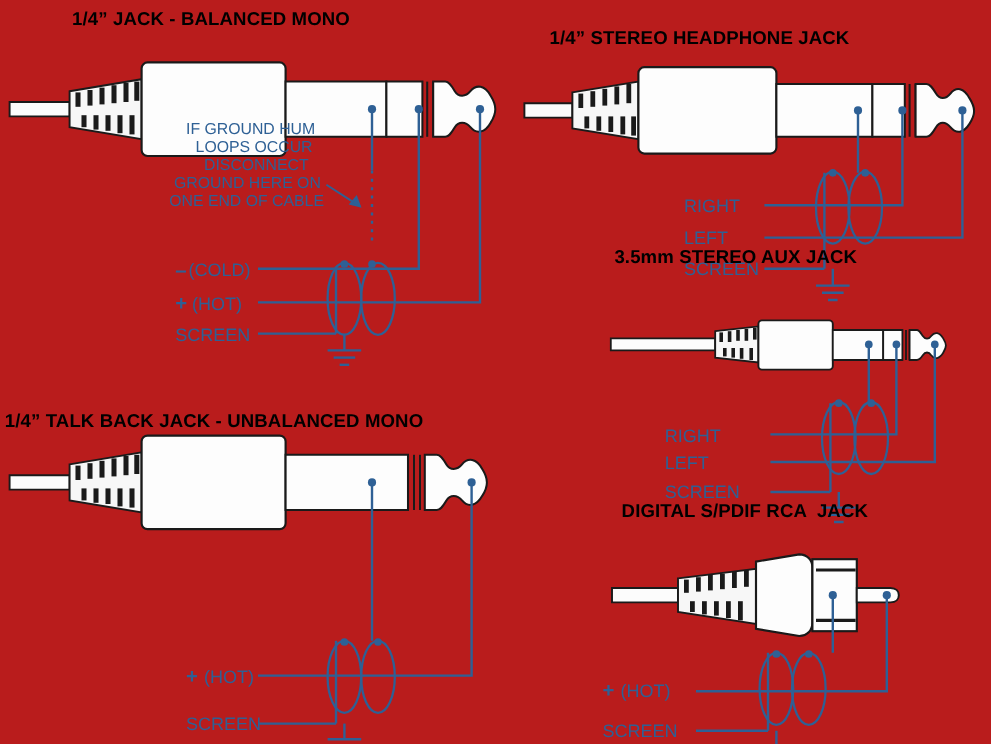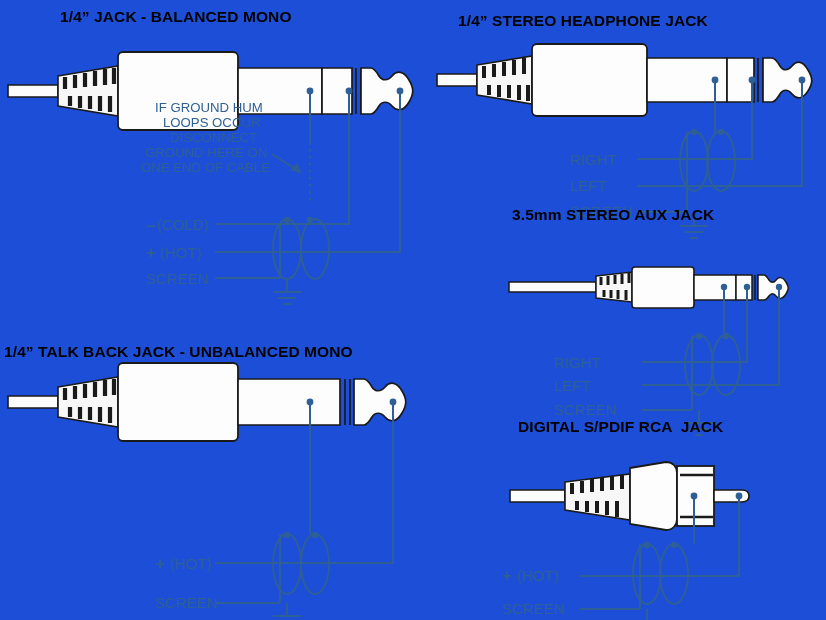--- a/index.html
+++ b/index.html
@@ -4,21 +4,21 @@
 <style>
   html, body {
     margin: 0;
     padding: 0;
     background: #ffffff;
   }
   #page {
     position: relative;
     width: 826px;
     height: 620px;
-    background: #1d4ed8;
+    background: #b91c1c;
     font-family: "Liberation Sans", sans-serif;
     overflow: hidden;
   }
   .panel { position: absolute; }
   .panel-title {
     position: absolute;
     font-weight: bold;
     font-size: 15.5px;
     color: #000000;
     white-space: pre;
@@ -131,21 +131,21 @@
       </g>
 
       <text class="lbl-sign" x="146" y="207">–</text>
       <text class="lbl" x="157" y="206">(COLD)</text>
       <text class="lbl-sign" x="146" y="234">+</text>
       <text class="lbl" x="160" y="234">(HOT)</text>
       <text class="lbl" x="146" y="260">SCREEN</text>
     </svg>
   </div>
 
-  <div class="panel" style="left:432px; top:4px; width:394px; height:210px;">
+  <div class="panel" style="left:432px; top:16px; width:394px; height:210px;">
     <div class="panel-title" style="left:26px; top:8px;">1/4” STEREO HEADPHONE JACK</div>
 
     <svg width="394" height="200" viewBox="0 0 394 200" style="position:absolute;left:0;top:24px;">
       <path d="M5,46 L45,46 L45,58 L5,58 Z" fill="#fcfcfc" stroke="#1a1a1a" stroke-width="1.6"></path>
       <path d="M45,37 L100,28 L100,76 L45,67 Z" fill="#f7f7f7" stroke="#1a1a1a" stroke-width="1.6"></path>
       <g stroke="#1a1a1a" stroke-width="4">
         <line x1="52" y1="38" x2="52" y2="50"></line>
           <line x1="62" y1="36" x2="62" y2="49"></line>
         <line x1="72" y1="34" x2="72" y2="48"></line>
           <line x1="82" y1="32" x2="82" y2="47"></line>

